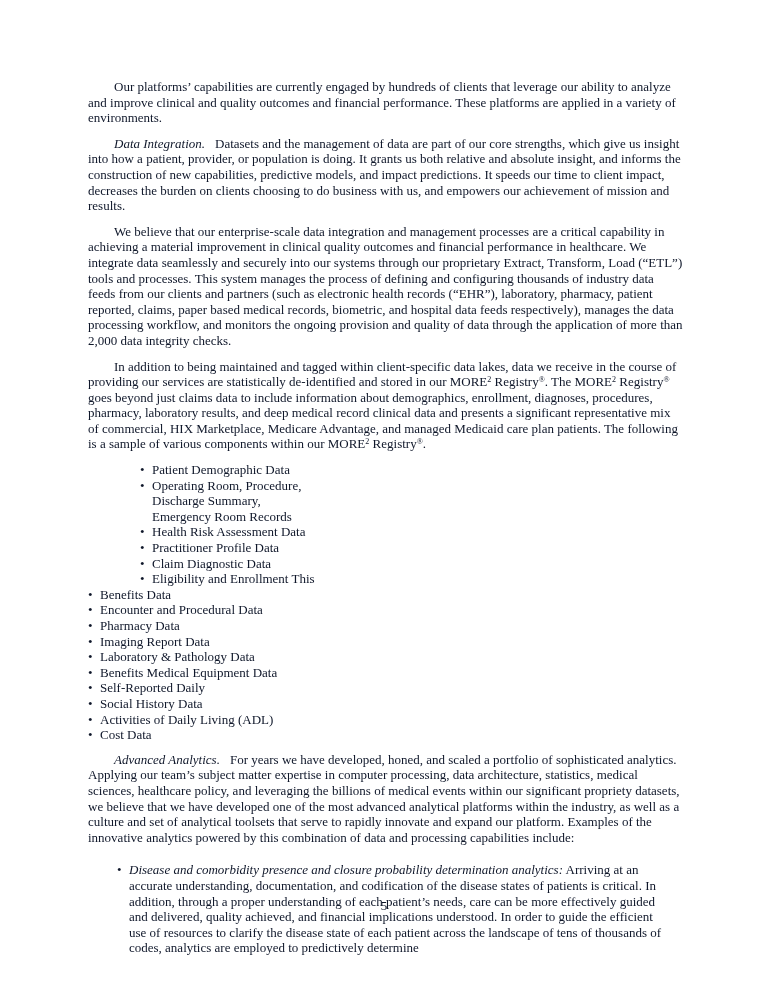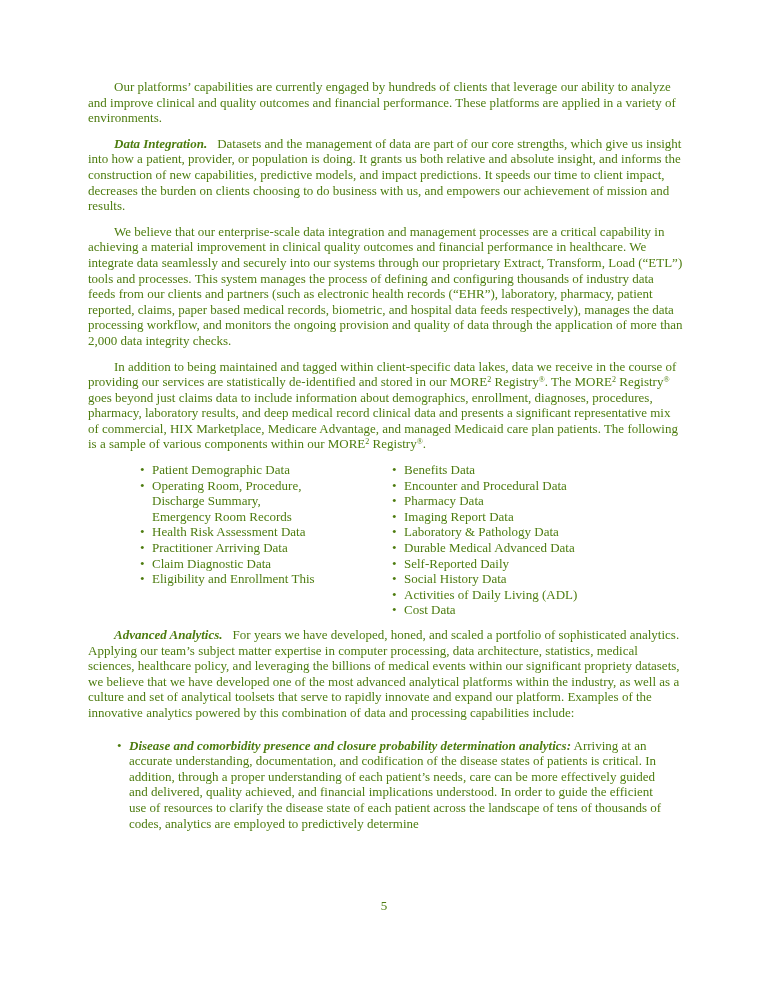--- a/index.html
+++ b/index.html
@@ -10,41 +10,42 @@
   .page {
     position: relative;
     width: 768px;
     height: 1000px;
     background: #ffffff;
     box-sizing: border-box;
     padding: 79px 84px 0 88px;
     font-family: "Liberation Serif", "DejaVu Serif", serif;
     font-size: 13px;
     line-height: 15.6px;
-    color: #4d7c0f;
+    color: #0f172a;
     overflow: hidden;
   }
   .para {
     margin: 0 0 10px 0;
     text-indent: 26px;
     text-align: left;
   }
-  .it { font-style: italic; font-weight: bold; }
+  .it { font-style: italic; }
   sup {
     font-size: 0.62em;
     vertical-align: 0.45em;
     line-height: 0;
   }
   .gap {
     display: inline-block;
     width: 10px;
   }
   .columns {
     display: flex;
     margin: 0 0 9px 0;
+    flex-direction: column;
   }
   .col-left {
     width: 252px;
     margin-left: 52px;
     flex: 0 0 auto;
   }
   .col-right {
     flex: 0 0 auto;
   }
   ul.reg {
@@ -97,33 +98,33 @@
   <p class="para">In addition to being maintained and tagged within client-specific data lakes, data we receive in the course of providing our services are statistically de-identified and stored in our MORE<sup>2</sup> Registry<sup>®</sup>. The MORE<sup>2</sup> Registry<sup>®</sup> goes beyond just claims data to include information about demographics, enrollment, diagnoses, procedures, pharmacy, laboratory results, and deep medical record clinical data and presents a significant representative mix of commercial, HIX Marketplace, Medicare Advantage, and managed Medicaid care plan patients. The following is a sample of various components within our MORE<sup>2</sup> Registry<sup>®</sup>.</p>
 
   <div class="columns">
     <div class="col-left">
       <ul class="reg">
           <li>Patient Demographic Data</li>
           <li>Operating Room, Procedure,
 Discharge Summary,
 Emergency Room Records</li>
           <li>Health Risk Assessment Data</li>
-          <li>Practitioner Arriving Data</li>
+          <li>Practitioner Profile Data</li>
           <li>Claim Diagnostic Data</li>
           <li>Eligibility and Enrollment This</li>
         </ul>
     </div>
     <div class="col-right">
       <ul class="reg">
           <li>Benefits Data</li>
           <li>Encounter and Procedural Data</li>
           <li>Pharmacy Data</li>
           <li>Imaging Report Data</li>
           <li>Laboratory &amp; Pathology Data</li>
-          <li>Durable Medical Advanced Data</li>
+          <li>Benefits Medical Equipment Data</li>
           <li>Self-Reported Daily</li>
           <li>Social History Data</li>
           <li>Activities of Daily Living (ADL)</li>
           <li>Cost Data</li>
         </ul>
     </div>
   </div>
 
   <p class="para"><span class="it">Advanced Analytics.</span><span class="gap"></span>For years we have developed, honed, and scaled a portfolio of sophisticated analytics. Applying our team’s subject matter expertise in computer processing, data architecture, statistics, medical sciences, healthcare policy, and leveraging the billions of medical events within our significant propriety datasets, we believe that we have developed one of the most advanced analytical platforms within the industry, as well as a culture and set of analytical toolsets that serve to rapidly innovate and expand our platform. Examples of the innovative analytics powered by this combination of data and processing capabilities include:</p>
 

